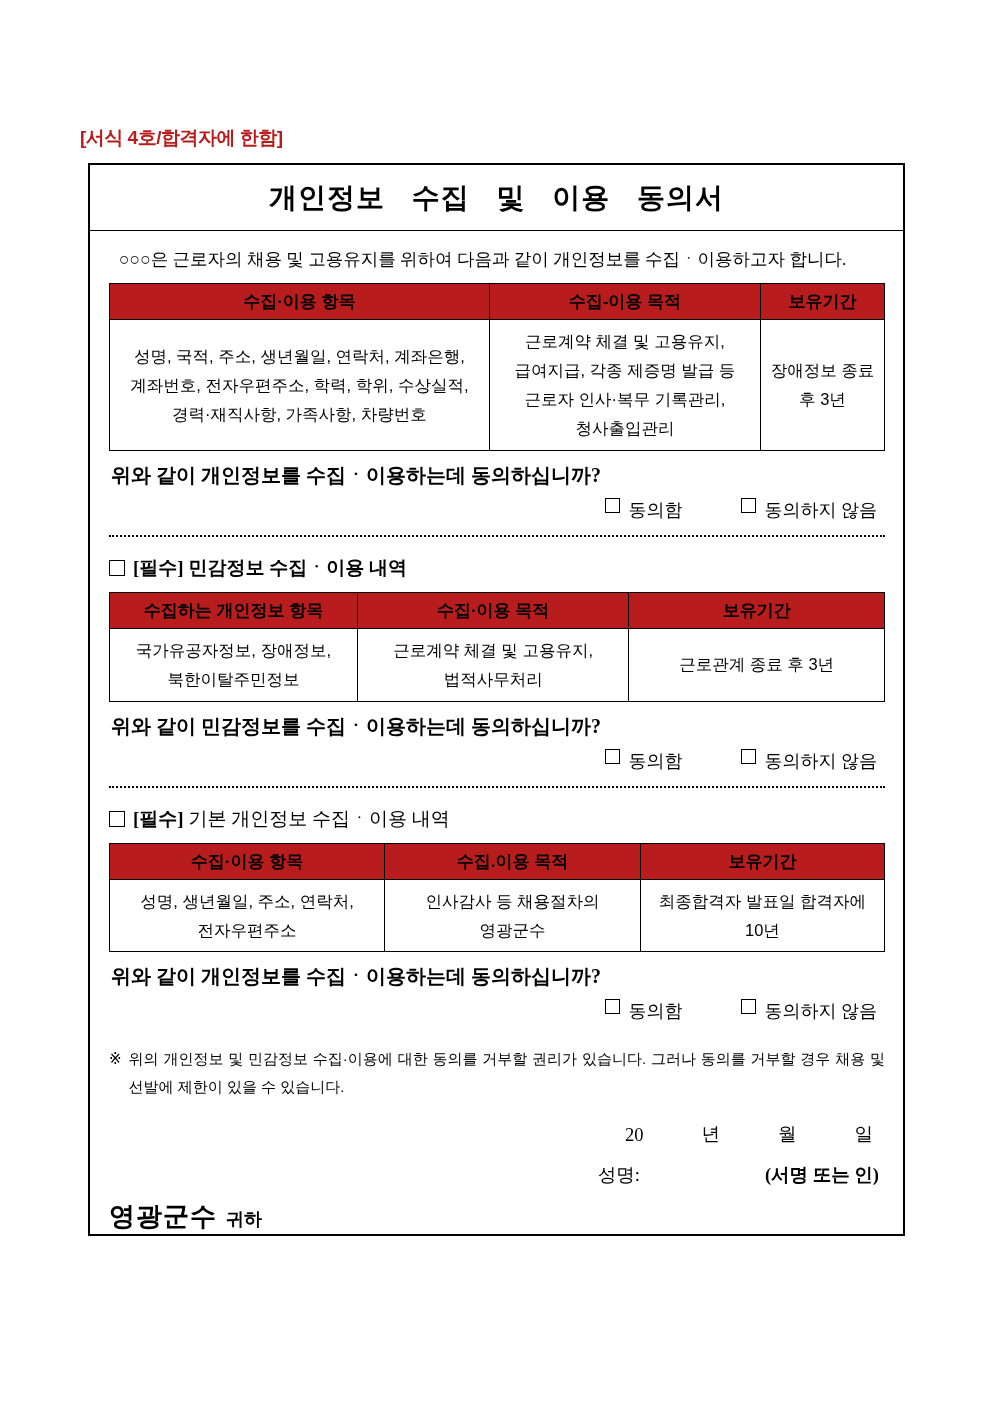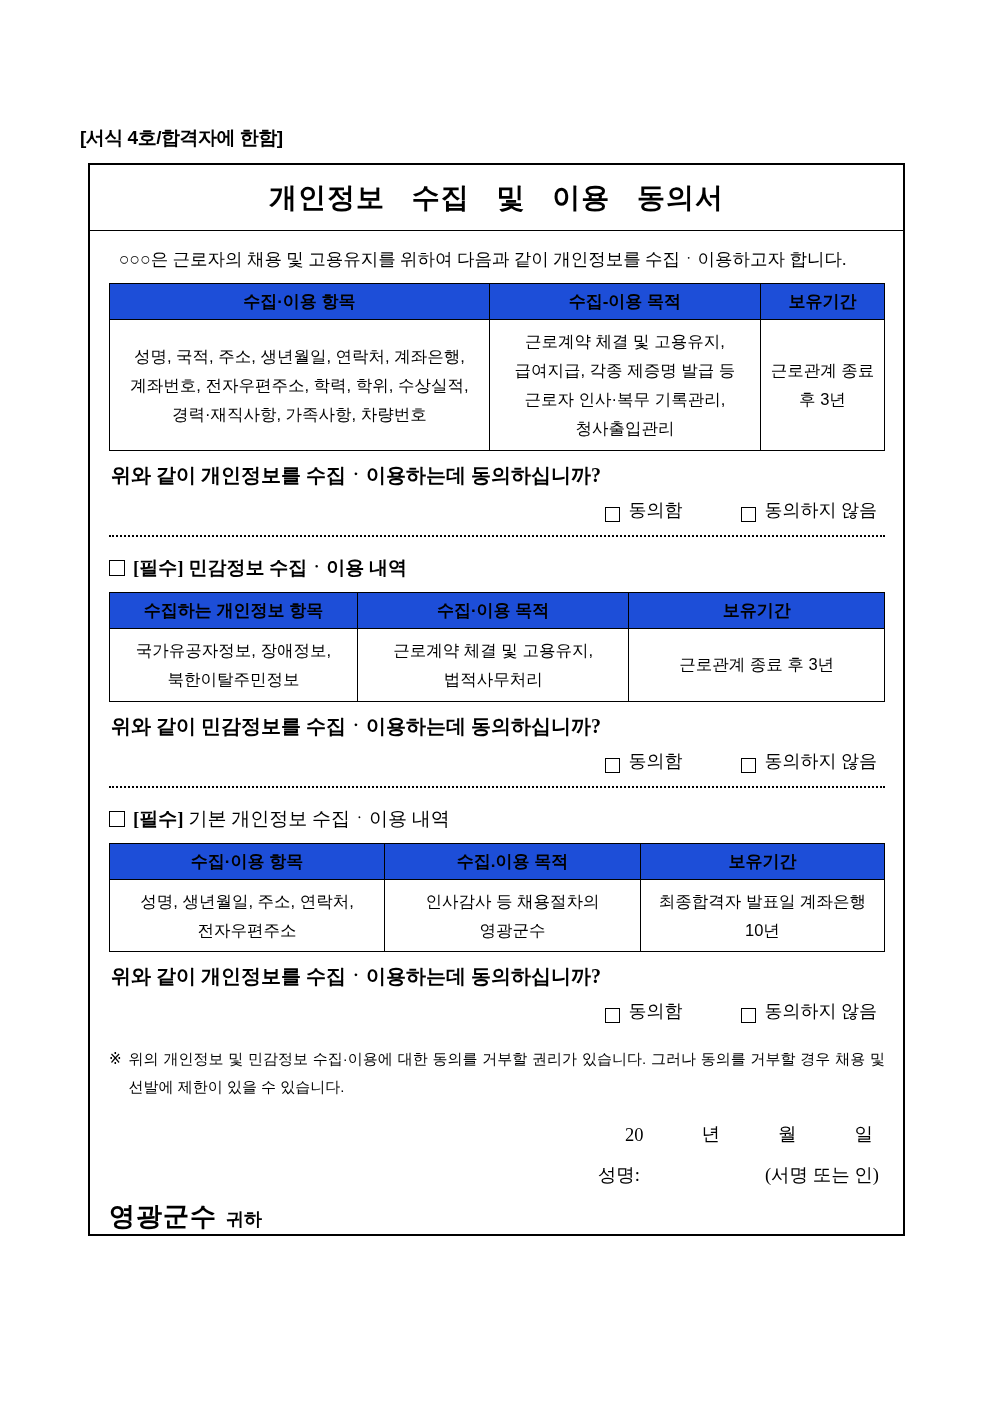--- a/index.html
+++ b/index.html
@@ -8,21 +8,21 @@
     position:relative;
     width:992px; height:1403px;
     background:#ffffff;
     overflow:hidden;
     font-family:"Liberation Serif","DejaVu Serif",serif;
     color:#000;
   }
   .form-label {
     position:absolute; left:80px; top:125px;
     font-family:"Liberation Sans","DejaVu Sans",sans-serif;
-    font-weight:bold; font-size:19px; color:#000000;
+    font-weight:bold; font-size:19px; color:#b91c1c;
     letter-spacing:-0.5px;
   }
   .doc-box {
     position:absolute; left:88px; top:163px; width:817px;
     border:2px solid #000;
     background:#fff;
   }
   .doc-title {
     height:66px; border-bottom:1px solid #000;
     display:flex; align-items:center; justify-content:center;
@@ -45,35 +45,35 @@
   }
   .heading-bold { font-weight:bold; white-space:pre; }
   .heading-rest { white-space:pre; }
 
   .info-table {
     width:100%; border-collapse:collapse; margin-top:11px;
     font-family:"Liberation Sans","DejaVu Sans",sans-serif;
     table-layout:fixed;
   }
   .info-table th {
-    background:#1d4ed8; border:1px solid #000;
+    background:#b91c1c; border:1px solid #000;
     font-size:17px; font-weight:bold; padding:6px 4px;
   }
   .info-table td {
     border:1px solid #000; font-size:16.5px; text-align:center;
     padding:7px 6px; line-height:1.75; white-space:pre-line;
     vertical-align:middle;
   }
 
   .question { margin-top:11px; margin-left:2px; font-size:20px; font-weight:bold; }
   .options {
     display:flex; justify-content:flex-end; align-items:center;
     gap:58px; margin-top:9px; padding-right:8px; font-size:18px;
   }
-  .option { display:flex; align-items:flex-end; }
+  .option { display:flex; align-items:flex-start; }
   .checkbox {
     width:15px; height:15px; border:1.5px solid #000;
     display:inline-block; margin-right:9px; cursor:pointer; flex:0 0 auto;
     background:#fff;
   }
   .dotted-divider { border-bottom:2px dotted #000; margin-top:13px; height:0; }
 
   .footnote {
     margin-top:22px; display:flex;
     font-family:"Liberation Sans","DejaVu Sans",sans-serif;
@@ -84,21 +84,21 @@
 
   .date-row {
     display:flex; justify-content:flex-end; align-items:flex-end;
     margin-top:20px; padding-right:12px; font-size:18.5px;
   }
   .date-row .d-gap { margin-left:58px; }
   .sig-row {
     display:flex; justify-content:flex-end; align-items:baseline;
     margin-top:16px; padding-right:6px; font-size:18.5px;
   }
-  .sig-note { margin-left:125px; }
+  .sig-note { margin-left:125px;font-weight:bold; }
   .recipient { margin-top:12px; display:flex; align-items:baseline; }
   .recipient-name { font-size:26px; font-weight:bold; letter-spacing:1px; }
   .recipient-honorific { font-size:18px; font-weight:bold; margin-left:9px; }
 </style>
 </head>
 <body>
 
 <div class="page">
 
   <div class="form-label">[서식 4호/합격자에 한함]</div>
@@ -126,21 +126,21 @@
         </thead>
         <tbody>
           <tr>
             <td>성명, 국적, 주소, 생년월일, 연락처, 계좌은행,
 계좌번호, 전자우편주소, 학력, 학위, 수상실적,
 경력·재직사항, 가족사항, 차량번호</td>
             <td>근로계약 체결 및 고용유지,
 급여지급, 각종 제증명 발급 등
 근로자 인사·복무 기록관리,
 청사출입관리</td>
-            <td>근로관계 종료
+            <td>장애정보 종료
 후 3년</td>
           </tr>
         </tbody>
       </table>
 
       <div class="question">위와 같이 개인정보를 수집ㆍ이용하는데 동의하십니까?</div>
       <div class="options">
         <span class="option">
           <span class="checkbox"></span>
           <span class="option-label">동의함</span>
@@ -215,21 +215,21 @@
             <th>수집.이용 목적</th>
             <th>보유기간</th>
           </tr>
         </thead>
         <tbody>
           <tr>
             <td>성명, 생년월일, 주소, 연락처,
 전자우편주소</td>
             <td>인사감사 등 채용절차의
 영광군수</td>
-            <td>최종합격자 발표일 계좌은행
+            <td>최종합격자 발표일 합격자에
 10년</td>
           </tr>
         </tbody>
       </table>
 
       <div class="question">위와 같이 개인정보를 수집ㆍ이용하는데 동의하십니까?</div>
       <div class="options">
         <span class="option">
           <span class="checkbox"></span>
           <span class="option-label">동의함</span>

